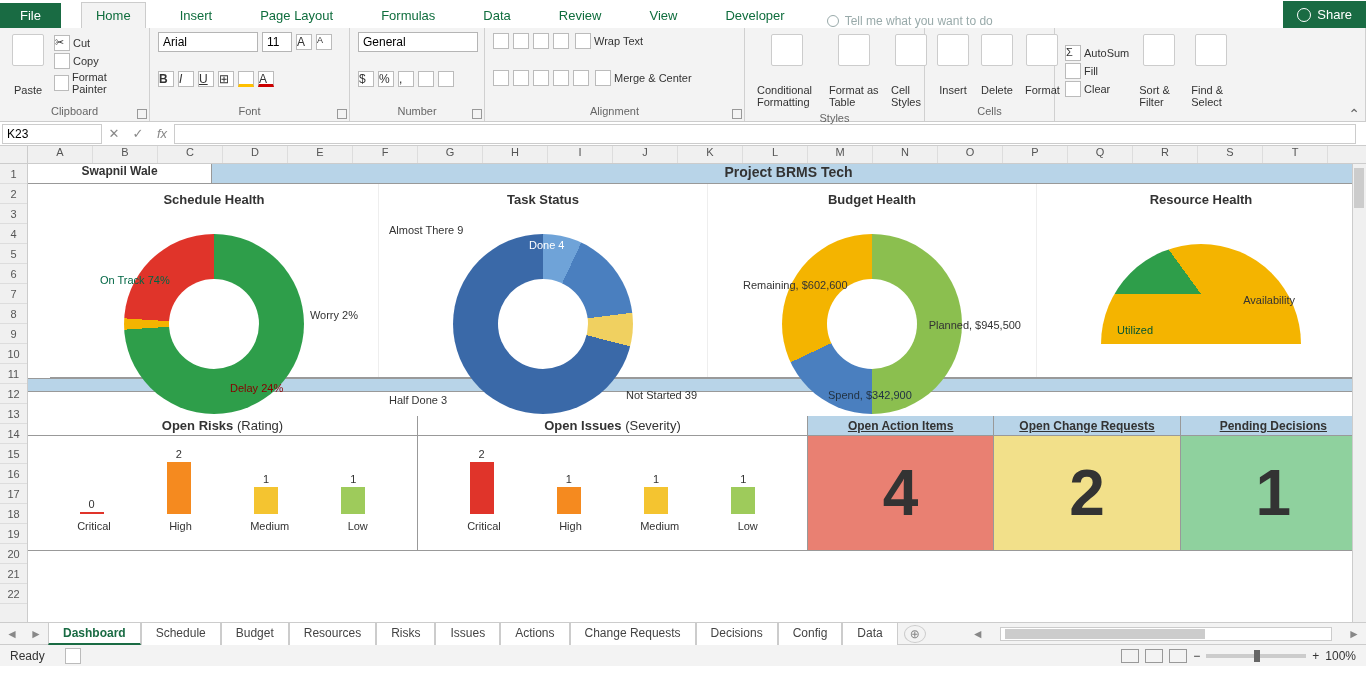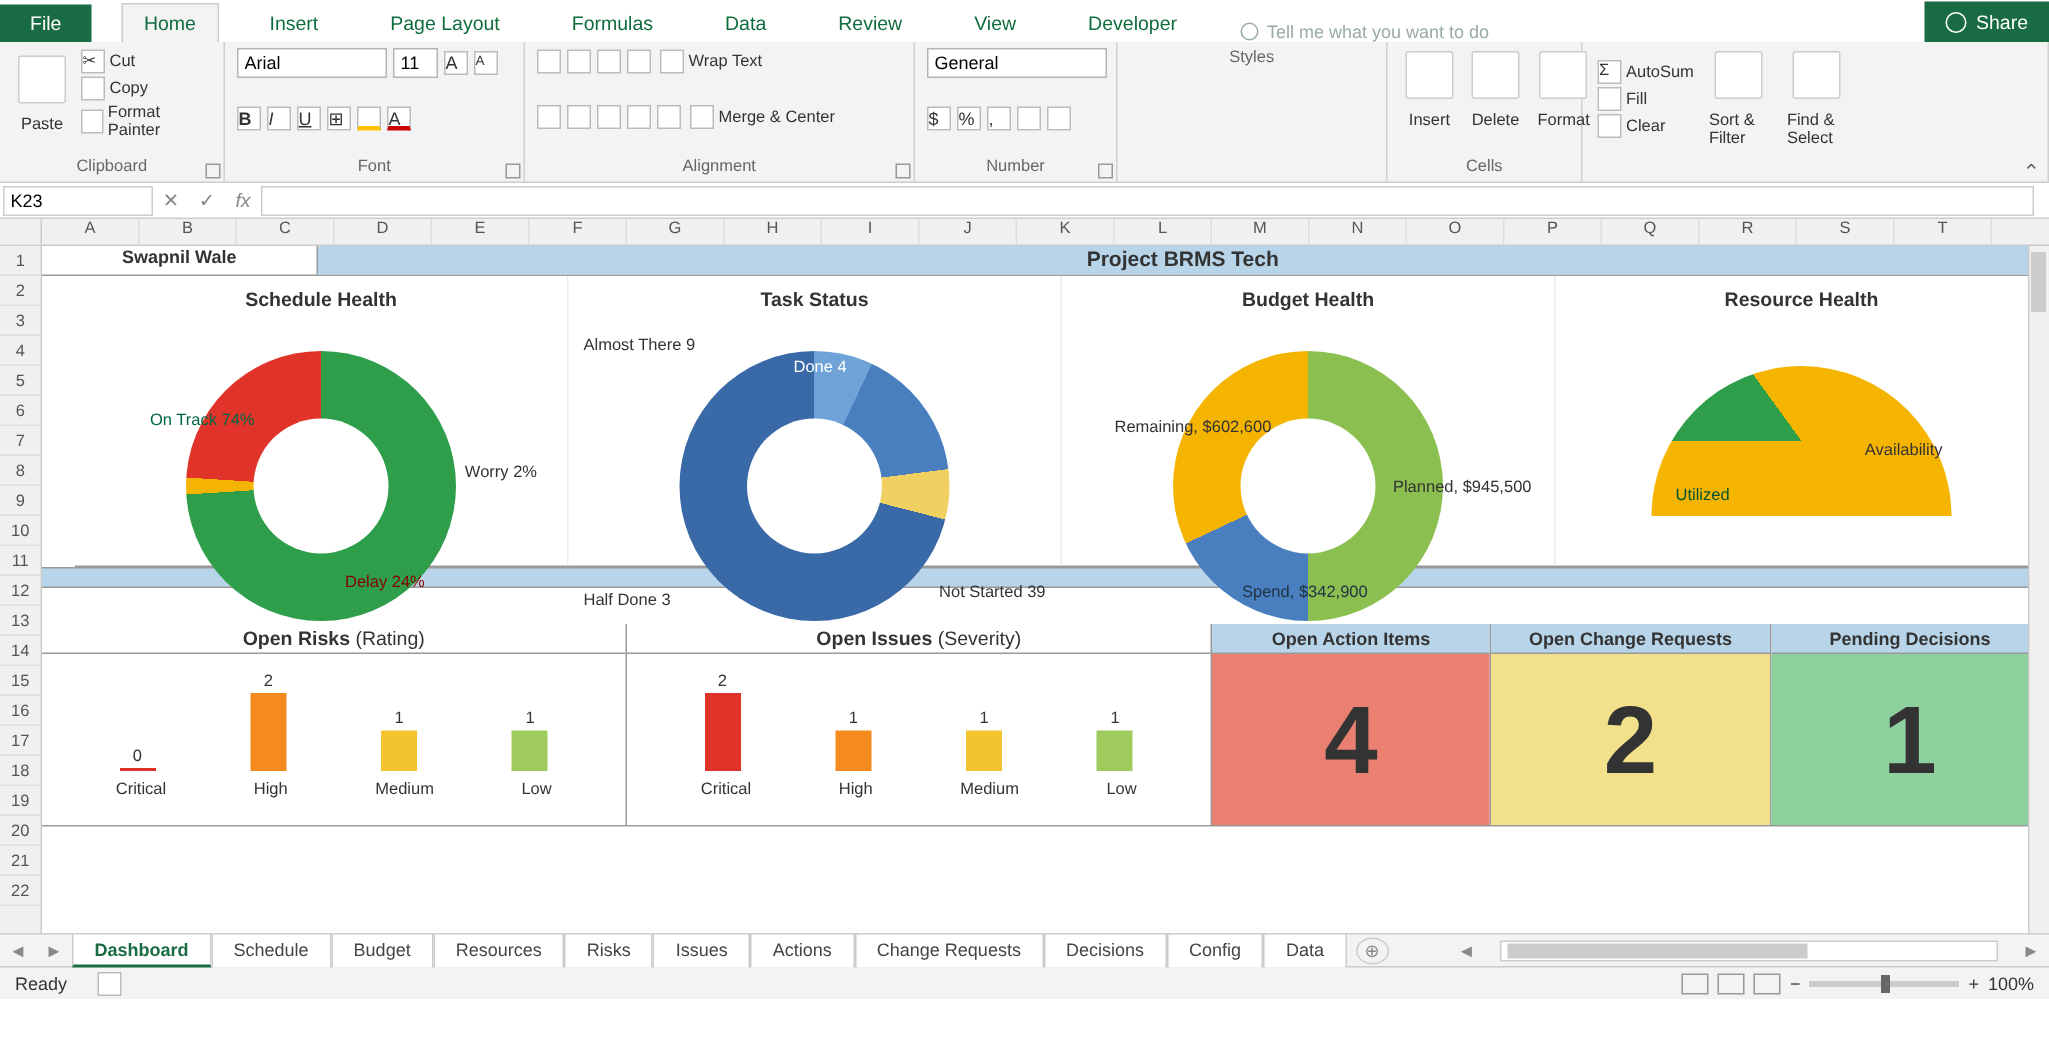--- a/index.html
+++ b/index.html
@@ -13,21 +13,21 @@
 .tellme { display: flex; align-items: center; gap: 6px; color: #9aa; font-size: 12px; margin-left: 8px; }
 .tellme .bulb { width: 12px; height: 12px; border-radius: 50%; border: 1px solid #9aa; }
 .share { margin-left: auto; background: #196b43; color: #fff; padding: 6px 14px; display: flex; align-items: center; gap: 6px; font-size: 13px; }
 .share-icon { width: 14px; height: 14px; border: 1px solid #fff; border-radius: 50%; position: relative; }
 
 
 .ribbon { display: flex; height: 94px; border-bottom: 1px solid #ccc; background: #f3f3f3; }
 .group { border-right: 1px solid #d0d0d0; padding: 4px 8px 2px; display: flex; flex-direction: column; justify-content: space-between; position: relative; }
 .group-label { text-align: center; font-size: 11px; color: #666; padding-bottom: 2px; }
 .group .row { display: flex; gap: 4px; align-items: center; margin-bottom: 2px; }
-.bigbtn { display: flex; flex-direction: column; align-items: center; gap: 8px; font-size: 11px; padding: 2px 4px; cursor: pointer; }
+.bigbtn { display: flex; flex-direction: column; align-items: center; gap: 18px; font-size: 11px; padding: 2px 4px; cursor: pointer; }
 .bigbtn .ic { width: 32px; height: 32px; background: #fff; border: 1px solid #ccc; border-radius: 2px; }
 .smbtn { font-size: 11px; padding: 1px 2px; cursor: pointer; display: flex; align-items: center; gap: 3px; }
 .ic16 { width: 16px; height: 16px; background: #fff; border: 1px solid #bbb; display: inline-block; }
 .sel { border: 1px solid #b5b5b5; background: #fff; font-size: 12px; padding: 2px 4px; }
 .launcher { position: absolute; right: 2px; bottom: 2px; width: 10px; height: 10px; border: 1px solid #999; }
 
 
 .fxbar { display: flex; height: 24px; border-bottom: 1px solid #ccc; align-items: center; }
 .namebox { width: 100px; border: 1px solid #ccc; padding: 2px 4px; font-size: 12px; margin-left: 2px; }
 .fxbar .fxbtn { width: 24px; text-align: center; color: #888; font-size: 13px; }
@@ -66,21 +66,21 @@
 .subhdr { height: 20px; text-align: center; font-family: Arial; font-size: 13px; border-bottom: 1px solid #999; line-height: 20px; }
 .subhdr b { font-weight: bold; }
 .bars { display: flex; justify-content: space-around; align-items: flex-end; height: 80px; padding: 10px 20px 0; }
 .barwrap { display: flex; flex-direction: column; align-items: center; font-size: 11px; }
 .barwrap .val { font-size: 11px; }
 .barwrap .bar { width: 24px; margin: 2px 0; }
 .barlabels { display: flex; justify-content: space-around; padding: 4px 20px 0; font-size: 11px; }
 
 .kpi { flex: 1; display: flex; flex-direction: column; border-right: 1px solid #999; }
 .kpi:last-child { border-right: none; }
-.kpi .kh { height: 20px; background: #b8d4e8; text-align: center; font-weight: bold; font-size: 12px; line-height: 20px; border-bottom: 1px solid #999; }
+.kpi .kh { height: 20px; background: #b8d4e8; text-align: center; font-weight: bold; font-size: 12px; line-height: 20px; border-bottom: 1px solid #999; text-decoration: underline; }
 .kpi .kv { flex: 1; display: flex; align-items: center; justify-content: center; font-size: 64px; font-weight: 900; font-family: Arial Black, Arial; }
 
 
 .sheettabs { display: flex; height: 22px; align-items: center; border-top: 1px solid #ccc; background: #f3f3f3; font-size: 12px; }
 .navbtn { width: 24px; text-align: center; color: #888; cursor: pointer; }
 .stab { padding: 3px 14px; border: 1px solid #ccc; background: #fff; cursor: pointer; border-bottom: none; color: #444; }
 .stab.active { font-weight: bold; border-bottom: 2px solid #196b43; color: #196b43; text-align: right; }
 .addtab { width: 22px; height: 18px; border: 1px solid #ccc; border-radius: 50%; text-align: center; margin-left: 6px; cursor: pointer; color: #888; line-height: 16px; }
 .hscroll { flex: 1; margin: 0 10px; height: 14px; border: 1px solid #ccc; background: #fff; position: relative; }
 .hscroll .thumb { position: absolute; left: 4px; top: 1px; height: 10px; width: 200px; background: #ccc; }
@@ -157,20 +157,35 @@
       <span class="ic16"><i>I</i></span>
       <span class="ic16"><u>U</u></span>
       <span class="ic16">⊞</span>
       <span class="ic16" style="border-bottom:3px solid #ffc000"></span>
       <span class="ic16" style="border-bottom:3px solid #c00">A</span>
     </div>
     <div class="group-label">Font</div>
     <div class="launcher"></div>
   </div>
 
+  <div class="group" style="width:135px">
+    <div class="row">
+        <input class="sel" style="width: 120px;" value="General">
+      </div>
+    <div class="row">
+      <span class="ic16">$</span>
+      <span class="ic16">%</span>
+      <span class="ic16">,</span>
+      <span class="ic16"></span>
+      <span class="ic16"></span>
+    </div>
+    <div class="group-label">Number</div>
+    <div class="launcher"></div>
+  </div>
+
   <div class="group" style="width:260px">
     <div class="row">
       <span class="ic16"></span>
       <span class="ic16"></span>
       <span class="ic16"></span>
       <span class="ic16"></span>
       <div class="smbtn">
           <span class="ic16"></span>
           <span>Wrap Text</span>
         </div>
@@ -183,36 +198,35 @@
       <span class="ic16"></span>
       <div class="smbtn">
           <span class="ic16"></span>
           <span>Merge &amp; Center</span>
         </div>
     </div>
     <div class="group-label">Alignment</div>
     <div class="launcher"></div>
   </div>
 
-  <div class="group" style="width:135px">
-    <div class="row">
-        <input class="sel" style="width: 120px;" value="General">
-      </div>
-    <div class="row">
-      <span class="ic16">$</span>
-      <span class="ic16">%</span>
-      <span class="ic16">,</span>
-      <span class="ic16"></span>
-      <span class="ic16"></span>
-    </div>
-    <div class="group-label">Number</div>
-    <div class="launcher"></div>
-  </div>
-
   <div class="group" style="width:180px">
+    <div class="row">
+      <div class="bigbtn">
+          <span class="ic"></span>
+          <span style="width:60px">Conditional Formatting</span>
+        </div>
+      <div class="bigbtn">
+          <span class="ic"></span>
+          <span style="width:50px">Format as Table</span>
+        </div>
+      <div class="bigbtn">
+          <span class="ic"></span>
+          <span style="width:40px">Cell Styles</span>
+        </div>
+    </div>
     <div class="group-label">Styles</div>
   </div>
 
   <div class="group" style="width:130px">
     <div class="row">
       <div class="bigbtn">
           <span class="ic"></span>
           <span>Insert</span>
         </div>
       <div class="bigbtn">

